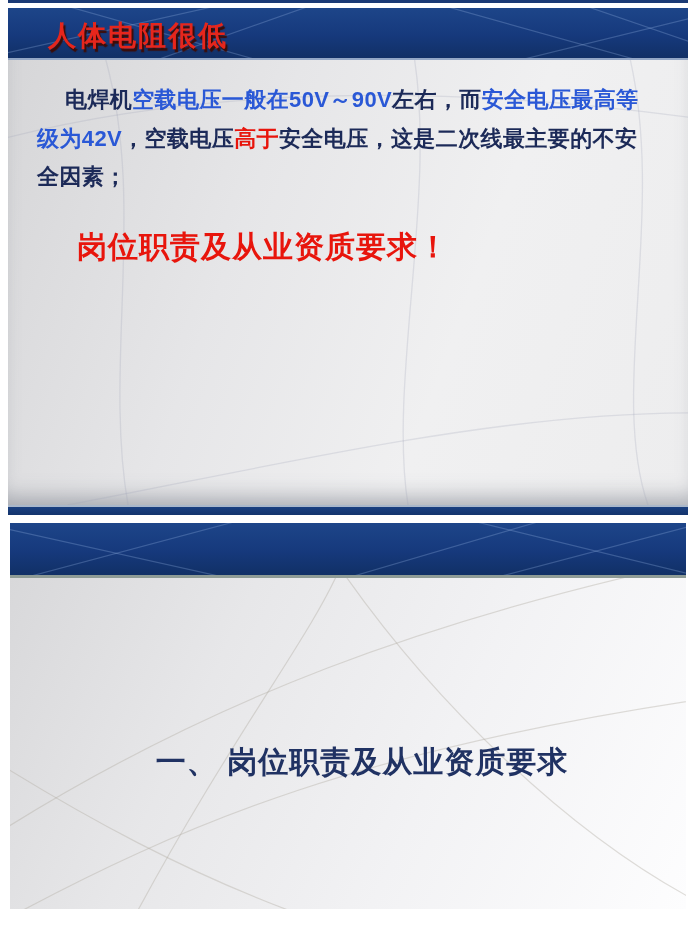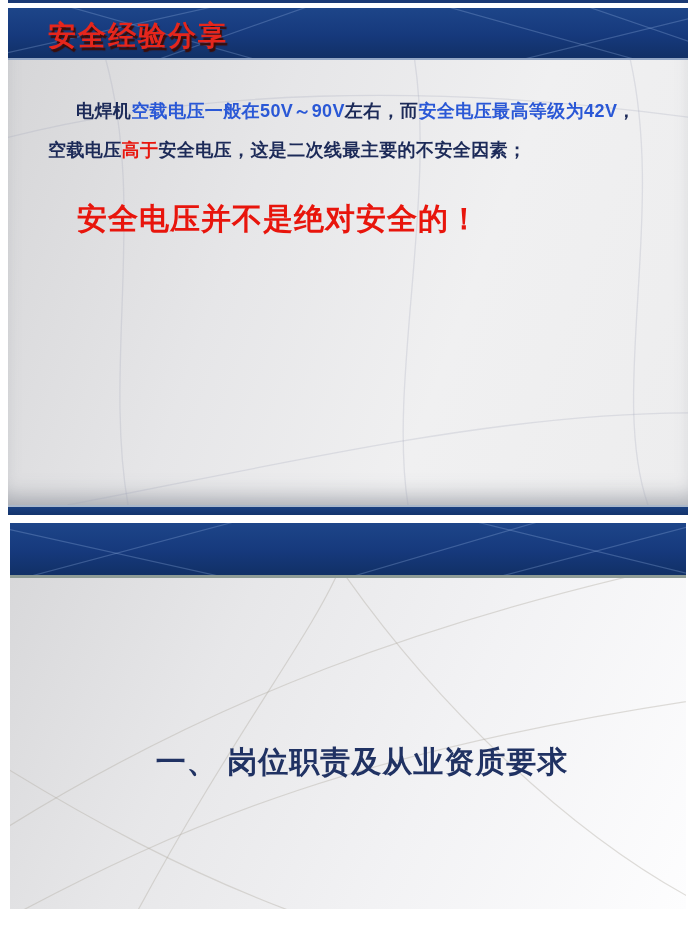--- a/index.html
+++ b/index.html
@@ -42,22 +42,22 @@
   }
   .slide1-footer {
     height:10px;
     border-top:2px solid #a9b7ca;
     background:linear-gradient(180deg,#1a4080 0%,#123168 100%);
   }
   .textblock {
     position:absolute; left:28px; right:34px; top:20px; z-index:2;
   }
   .para {
-    margin:12px; text-indent:28px;
-    font-size:18px; line-height:38.5px; font-weight:bold;
+    margin:1px; text-indent:28px;
+    font-size:22px; line-height:38.5px; font-weight:bold;
     letter-spacing:0.4px;
     color:#1c2a58;
   }
   .dark { color:#1c2a58; }
   .blue { color:#2a58d6; }
   .red  { color:#e8150c; }
   .statement {
     margin:30px 0 0 0; padding-left:41px;
     font-size:30px; line-height:40px; font-weight:bold;
     letter-spacing:1px;
@@ -92,37 +92,37 @@
     <svg class="deco" width="680" height="50" viewBox="0 0 680 50">
       <g stroke="rgba(150,178,224,0.30)" stroke-width="1.2" fill="none">
         <path d="M-15 48 L235 -8"></path>
         <path d="M30 -10 L260 55"></path>
         <path d="M140 55 L330 -12"></path>
         <path d="M408 -10 L640 55"></path>
         <path d="M500 55 L700 6"></path>
         <path d="M560 -8 L700 40"></path>
       </g>
     </svg>
-    <h1 class="slide1-title">安全经验分享</h1>
+    <h1 class="slide1-title">人体电阻很低</h1>
   </header>
 
   <div class="slide1-body">
     <svg class="deco" width="680" height="445" viewBox="0 0 680 445">
       <g stroke="rgba(160,165,182,0.25)" stroke-width="1.3" fill="none">
         <path d="M120 445 C 95 300, 140 140, 95 -10"></path>
         <path d="M400 445 C 380 320, 430 130, 405 -10"></path>
         <path d="M640 445 C 600 330, 660 150, 620 -10"></path>
         <path d="M-10 80 C 180 30, 420 20, 700 60"></path>
         <path d="M980 400 C 700 300, 400 380, 60 445"></path>
       </g>
     </svg>
 
     <div class="textblock">
       <p class="para"><span class="dark">电焊机</span><span class="blue">空载电压一般在50V～90V</span><span class="dark">左右，而</span><span class="blue">安全电压最高等级为42V</span><span class="dark">，空载电压</span><span class="red">高于</span><span class="dark">安全电压，这是二次线最主要的不安全因素；</span></p>
-      <p class="statement">安全电压并不是绝对安全的！</p>
+      <p class="statement">岗位职责及从业资质要求！</p>
     </div>
   </div>
 
   <footer class="slide1-footer"></footer>
 </section>
 
 <section class="slide slide2">
   <header class="bar slide2-header">
     <svg class="deco" width="676" height="52" viewBox="0 0 676 52">
       <g stroke="rgba(150,178,224,0.30)" stroke-width="1.2" fill="none">

